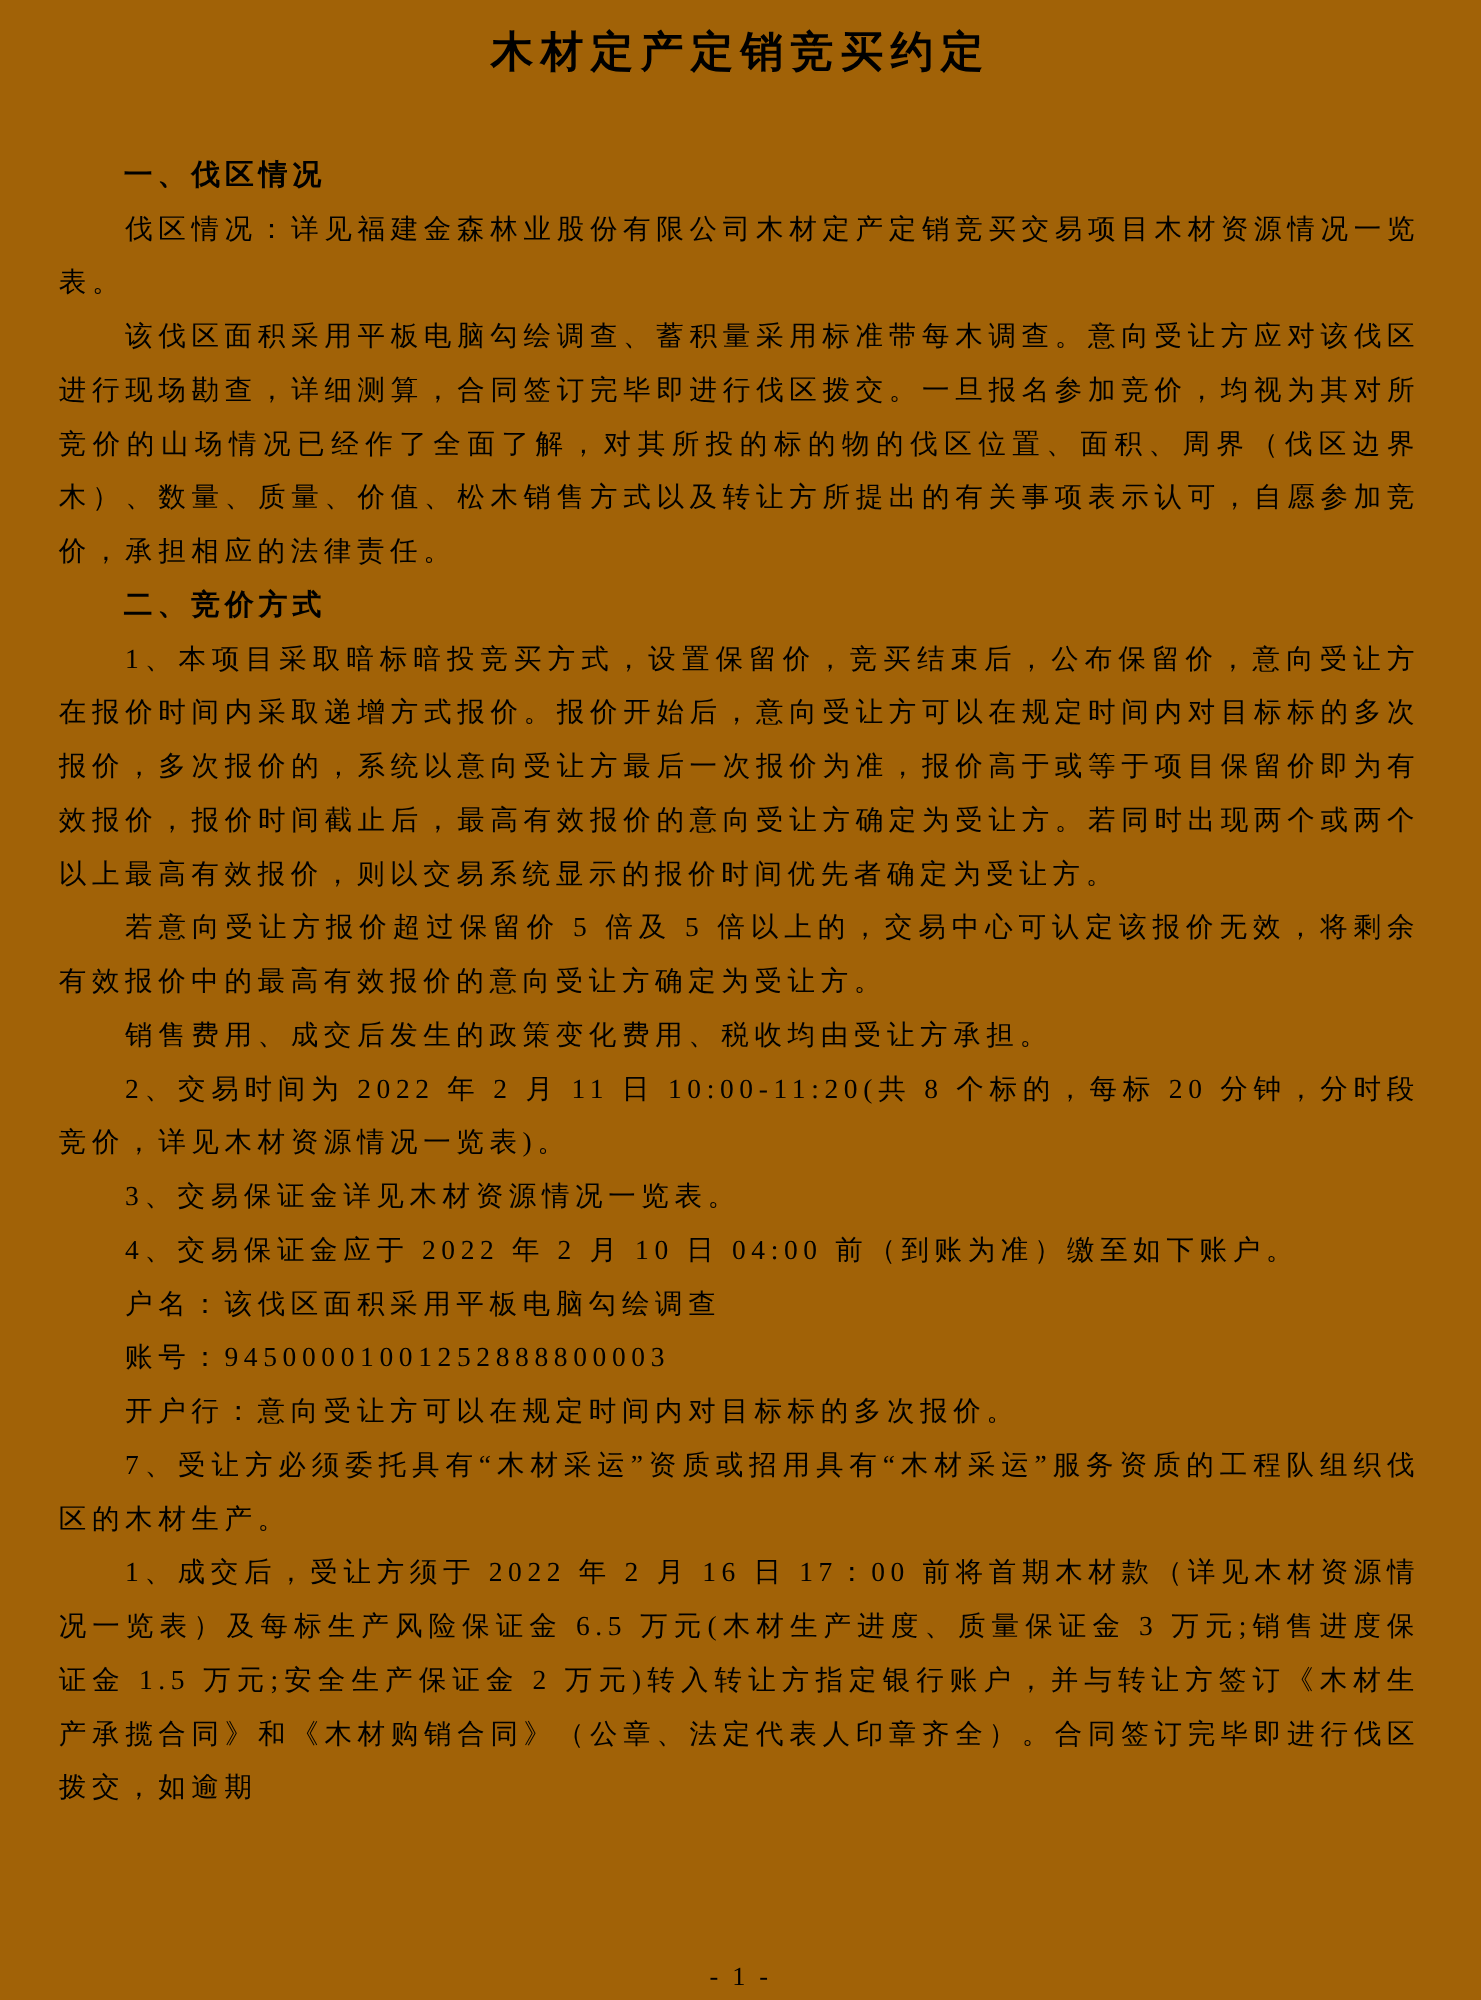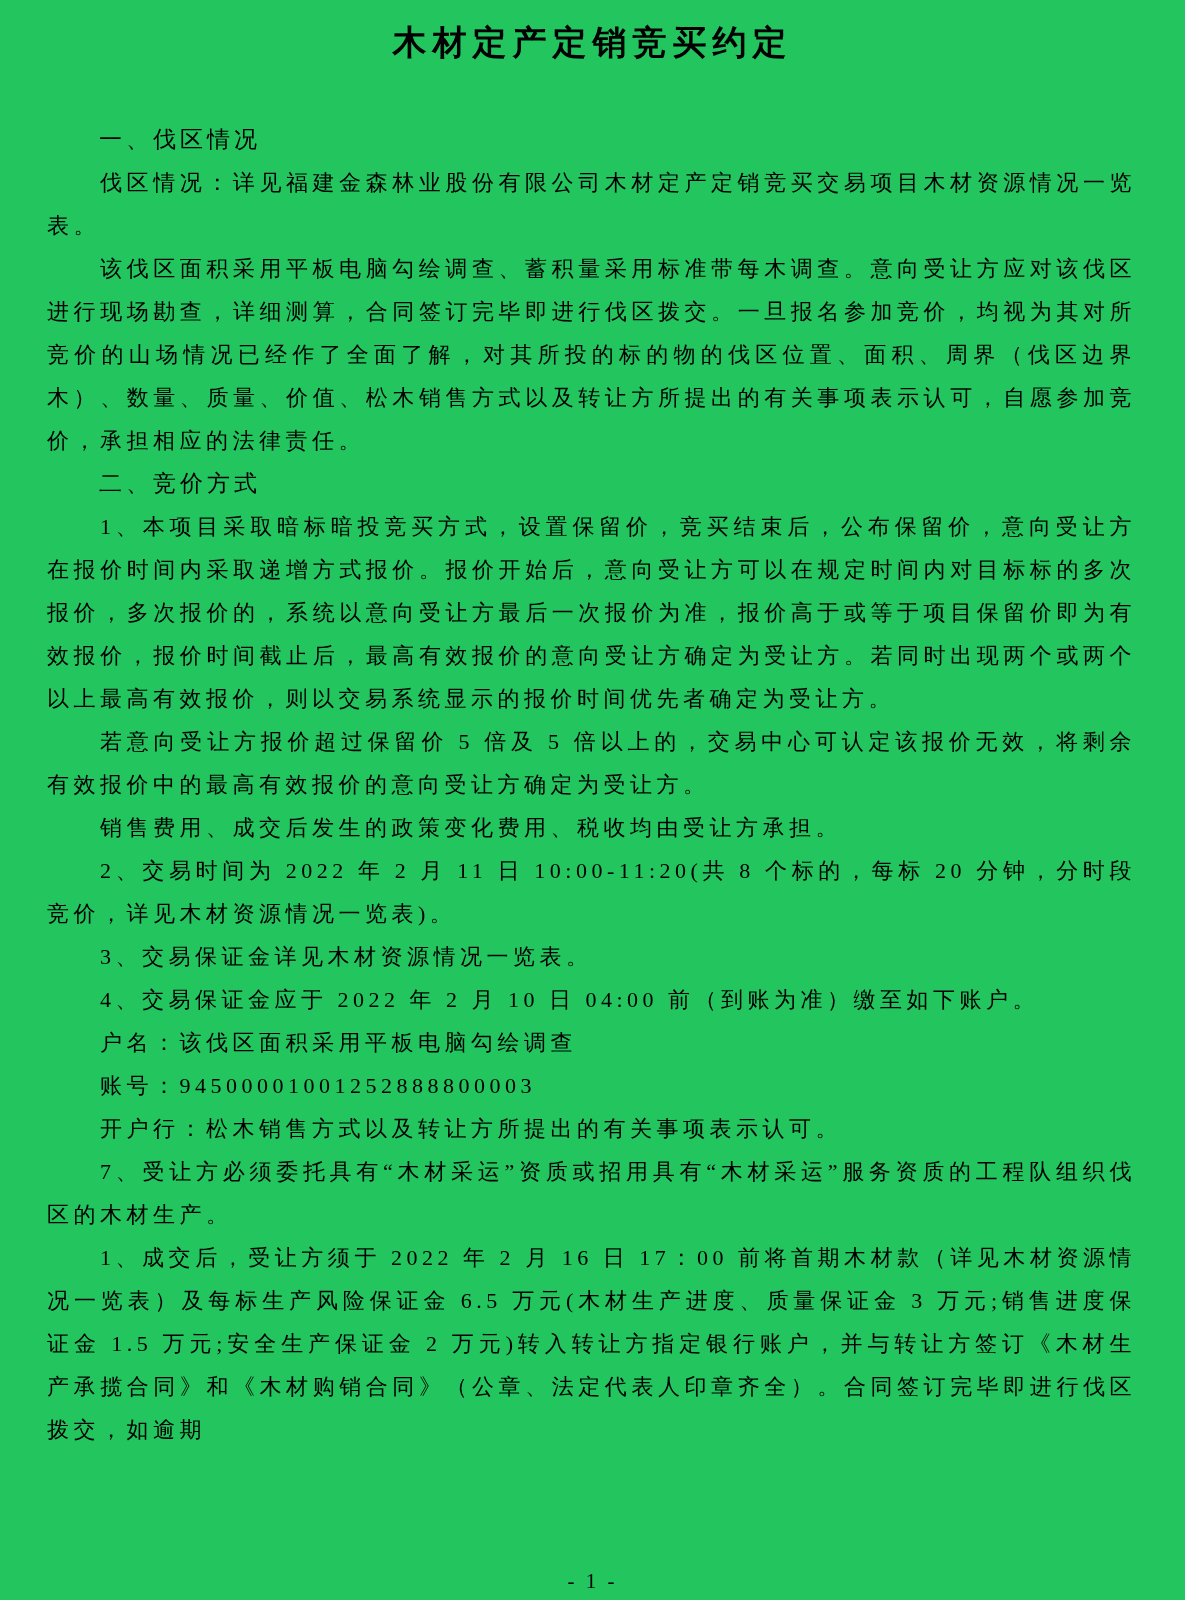--- a/index.html
+++ b/index.html
@@ -4,21 +4,21 @@
 <style>
   html, body {
     margin: 0;
     padding: 0;
     background: #ffffff;
   }
   .page {
     position: relative;
     width: 1185px;
     height: 1600px;
-    background: #22c55e;
+    background: #a16207;
     color: #000000;
     font-family: "Liberation Serif", "DejaVu Serif", serif;
     overflow: hidden;
   }
   .doc-title {
     position: absolute;
     top: 20px;
     left: 0;
     right: 0;
     margin: 0;
@@ -41,21 +41,21 @@
     line-height: 43px;
     letter-spacing: 4.5px;
     text-align: justify;
     text-indent: 53px;
   }
   .heading {
     margin: 0;
     font-size: 23px;
     line-height: 43px;
     letter-spacing: 4px;
-    font-weight: normal;
+    font-weight: bold;
     text-indent: 52px;
     font-family: "Liberation Sans", "DejaVu Sans", sans-serif;
   }
   .page-footer {
     position: absolute;
     bottom: 6px;
     left: 0;
     width: 100%;
     text-align: center;
     font-size: 21px;
@@ -76,20 +76,20 @@
     <p class="para">该伐区面积采用平板电脑勾绘调查、蓄积量采用标准带每木调查。意向受让方应对该伐区进行现场勘查，详细测算，合同签订完毕即进行伐区拨交。一旦报名参加竞价，均视为其对所竞价的山场情况已经作了全面了解，对其所投的标的物的伐区位置、面积、周界（伐区边界木）、数量、质量、价值、松木销售方式以及转让方所提出的有关事项表示认可，自愿参加竞价，承担相应的法律责任。</p>
     <p class="heading">二、竞价方式</p>
     <p class="para">1、本项目采取暗标暗投竞买方式，设置保留价，竞买结束后，公布保留价，意向受让方在报价时间内采取递增方式报价。报价开始后，意向受让方可以在规定时间内对目标标的多次报价，多次报价的，系统以意向受让方最后一次报价为准，报价高于或等于项目保留价即为有效报价，报价时间截止后，最高有效报价的意向受让方确定为受让方。若同时出现两个或两个以上最高有效报价，则以交易系统显示的报价时间优先者确定为受让方。</p>
     <p class="para">若意向受让方报价超过保留价 5 倍及 5 倍以上的，交易中心可认定该报价无效，将剩余有效报价中的最高有效报价的意向受让方确定为受让方。</p>
     <p class="para">销售费用、成交后发生的政策变化费用、税收均由受让方承担。</p>
     <p class="para">2、交易时间为 2022 年 2 月 11 日 10:00-11:20(共 8 个标的，每标 20 分钟，分时段竞价，详见木材资源情况一览表)。</p>
     <p class="para">3、交易保证金详见木材资源情况一览表。</p>
     <p class="para">4、交易保证金应于 2022 年 2 月 10 日 04:00 前（到账为准）缴至如下账户。</p>
     <p class="para">户名：该伐区面积采用平板电脑勾绘调查</p>
     <p class="para">账号：94500001001252888800003</p>
-    <p class="para">开户行：松木销售方式以及转让方所提出的有关事项表示认可。</p>
+    <p class="para">开户行：意向受让方可以在规定时间内对目标标的多次报价。</p>
     <p class="para">7、受让方必须委托具有“木材采运”资质或招用具有“木材采运”服务资质的工程队组织伐区的木材生产。</p>
     <p class="para">1、成交后，受让方须于 2022 年 2 月 16 日 17：00 前将首期木材款（详见木材资源情况一览表）及每标生产风险保证金 6.5 万元(木材生产进度、质量保证金 3 万元;销售进度保证金 1.5 万元;安全生产保证金 2 万元)转入转让方指定银行账户，并与转让方签订《木材生产承揽合同》和《木材购销合同》（公章、法定代表人印章齐全）。合同签订完毕即进行伐区拨交，如逾期</p>
   </div>
 
   <div class="page-footer">- 1 -</div>
 
 </div>
 
 </body></html>

